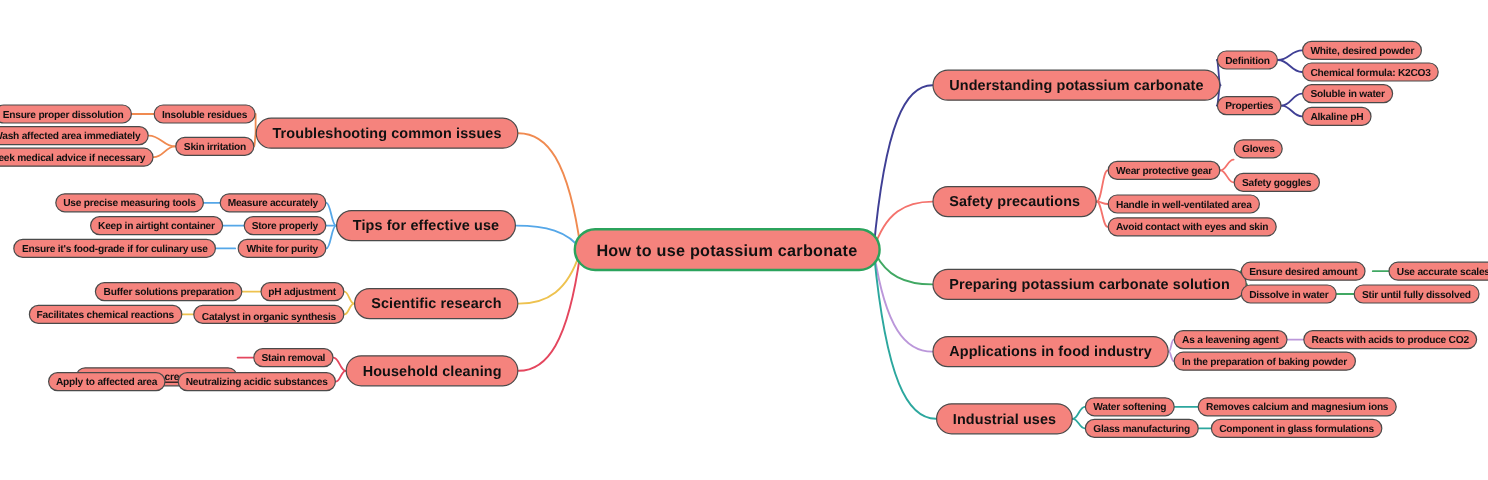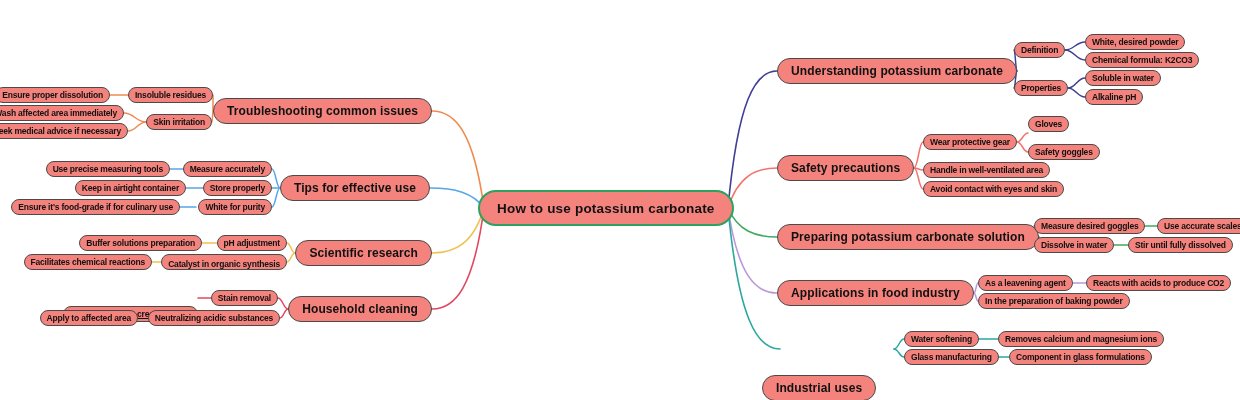--- a/index.html
+++ b/index.html
@@ -154,21 +154,21 @@
       <div class="node lv-2" style="top: 162px; left: 923px;">
         <span>Handle in well-ventilated area</span>
       </div>
       <div class="node lv-2" style="top: 181px; left: 923px;">
         <span>Avoid contact with eyes and skin</span>
       </div>
       <div class="node lv-1" style="top: 224px; left: 777px;">
         <span>Preparing potassium carbonate solution</span>
       </div>
       <div class="node lv-2" style="top: 218px; left: 1034px;">
-        <span>Measure desired goggles</span>
+        <span>Ensure desired amount</span>
       </div>
       <div class="node lv-3" style="top: 218px; left: 1157px;">
         <span>Use accurate scales</span>
       </div>
       <div class="node lv-2" style="top: 237px; left: 1034px;">
         <span>Dissolve in water</span>
       </div>
       <div class="node lv-3" style="top: 237px; left: 1128px;">
         <span>Stir until fully dissolved</span>
       </div>
@@ -177,21 +177,21 @@
       </div>
       <div class="node lv-2" style="top: 275px; left: 978px;">
         <span>As a leavening agent</span>
       </div>
       <div class="node lv-3" style="top: 275px; left: 1086px;">
         <span>Reacts with acids to produce CO2</span>
       </div>
       <div class="node lv-2" style="top: 293px; left: 978px;">
         <span>In the preparation of baking powder</span>
       </div>
-      <div class="node lv-1" style="top: 336px; left: 762px; margin-top: 39px;">
+      <div class="node lv-1" style="top: 336px; left: 780px;">
         <span>Industrial uses</span>
       </div>
       <div class="node lv-2" style="top: 331px; left: 904px;">
         <span>Water softening</span>
       </div>
       <div class="node lv-3" style="top: 331px; left: 998px;">
         <span>Removes calcium and magnesium ions</span>
       </div>
       <div class="node lv-2" style="top: 349px; left: 904px;">
         <span>Glass manufacturing</span>

